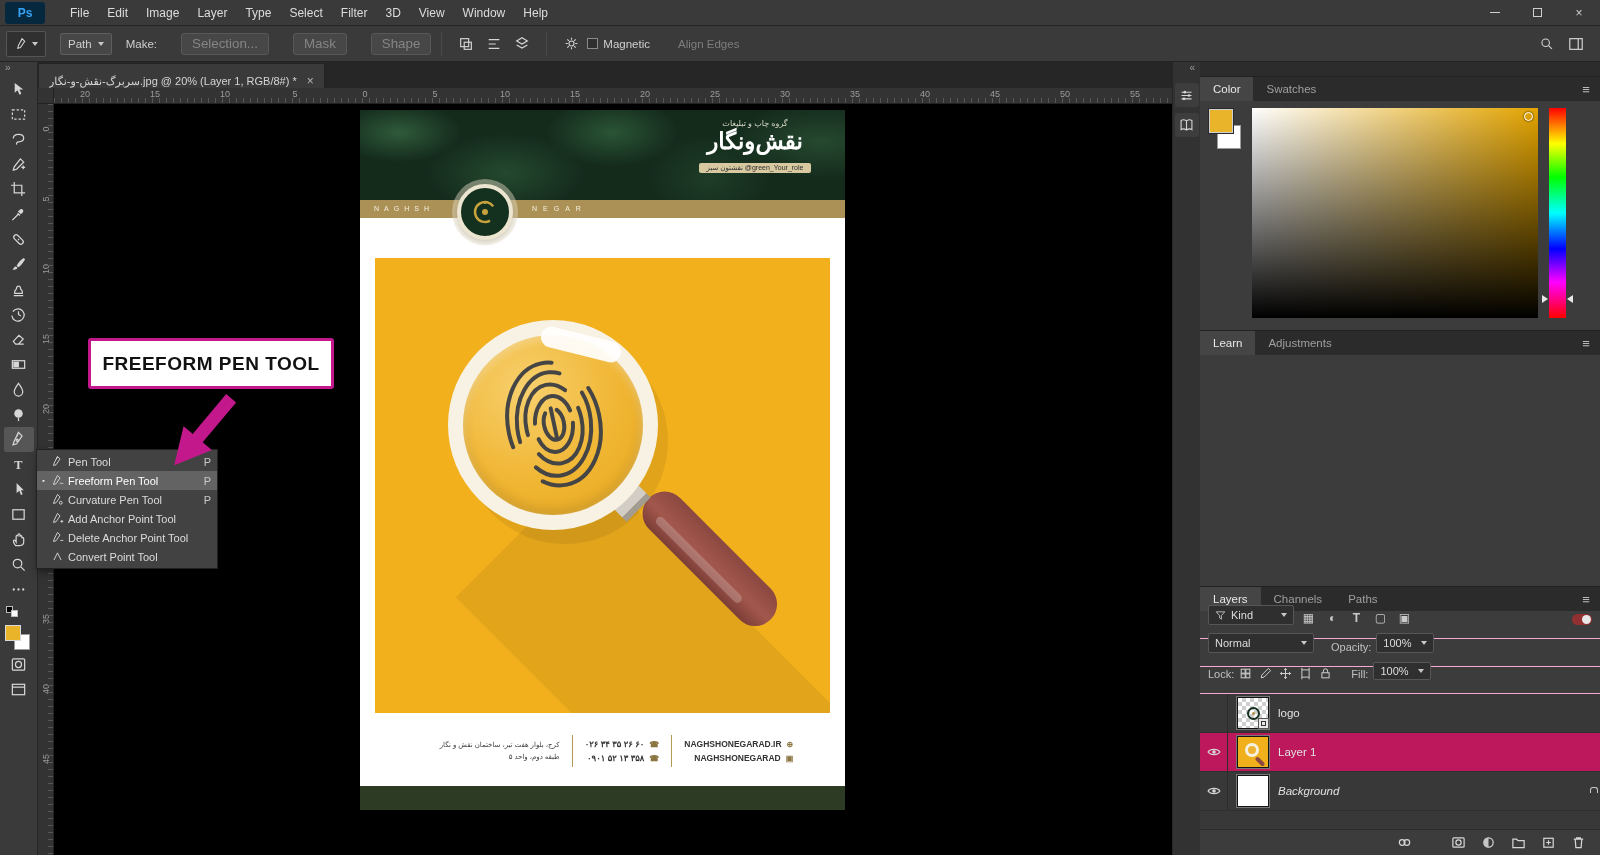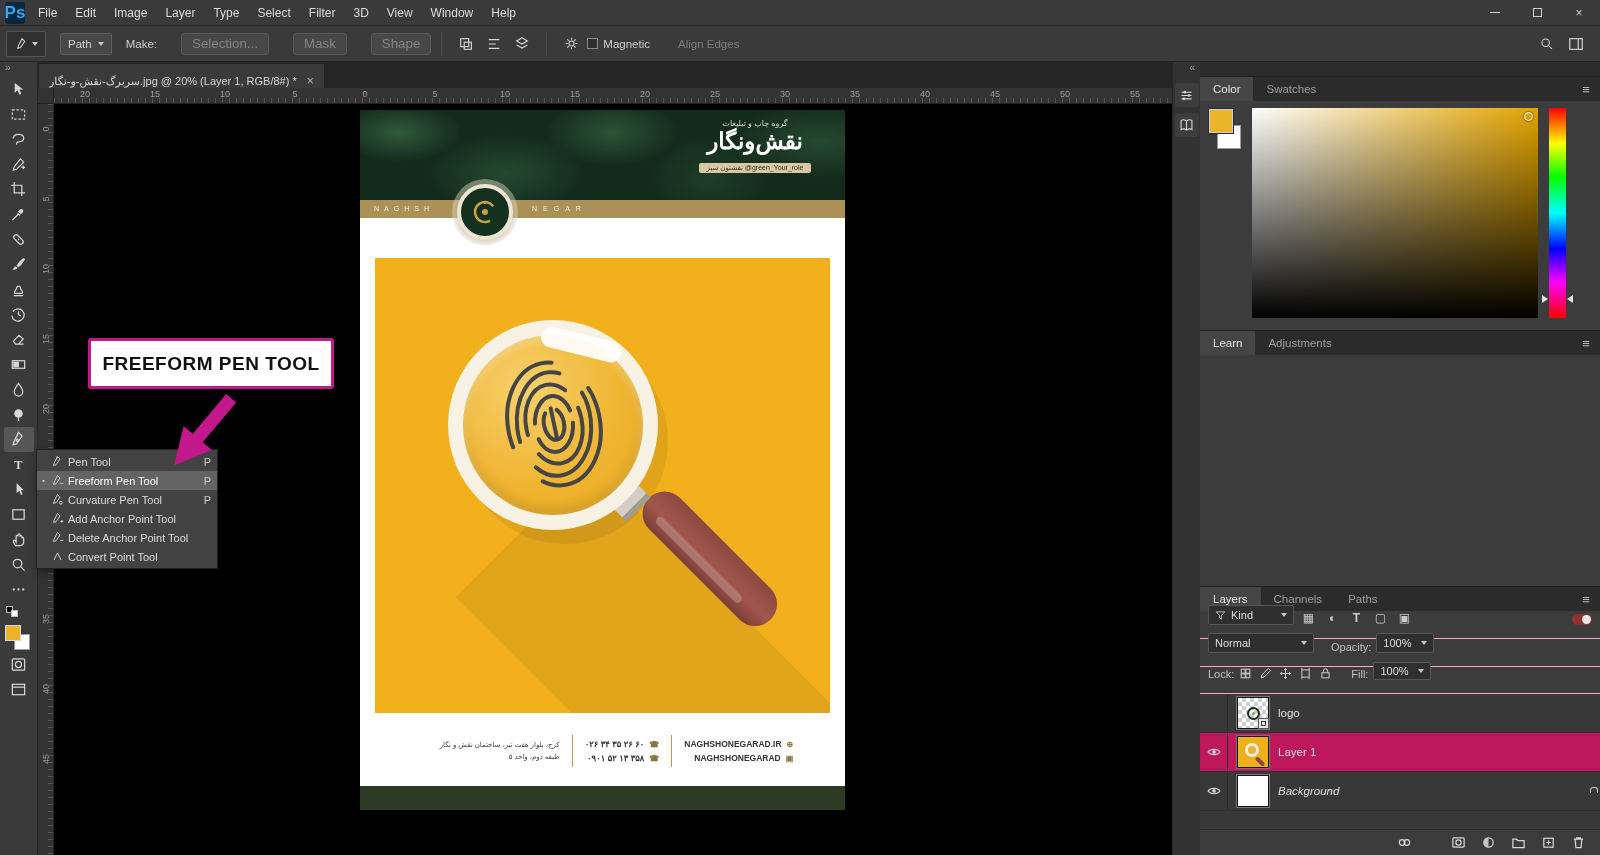--- a/index.html
+++ b/index.html
@@ -4,22 +4,22 @@
 <style>
   * { box-sizing: border-box; margin: 0; padding: 0; }
   html,body { width:1600px; height:855px; overflow:hidden; background:#1f1f1f;
               font-family:"Liberation Sans", sans-serif; -webkit-font-smoothing:antialiased; }
   svg { display:block; }
   .ic { stroke:#d6d6d6; fill:none; stroke-width:1.3; }
 
   
   .menubar { position:absolute; left:0; top:0; width:1600px; height:26px; background:#3a3a3a;
              border-bottom:1px solid #262626; display:flex; align-items:center; z-index:20; }
-  .pslogo { width:20px; height:22px; margin:0 4px 0 5px; background:#06283f; color:#35a4f4;
-            font-size:17px; font-weight:bold; display:flex; align-items:center; justify-content:center;
+  .pslogo { width:40px; height:22px; margin:0 16px 0 5px; background:#06283f; color:#35a4f4;
+            font-size:12px; font-weight:bold; display:flex; align-items:center; justify-content:center;
             border-radius:3px; }
   .menu-item { padding:0 9px; font-size:12px; color:#dcdcdc; line-height:26px; cursor:default; }
   .win-controls { margin-left:auto; display:flex; height:26px; }
   .wc { width:42px; display:flex; align-items:center; justify-content:center; color:#cfcfcf; font-size:12px; }
   .wc-min-bar { width:10px; height:1px; background:#cfcfcf; }
   .wc-max-box { width:9px; height:9px; border:1px solid #cfcfcf; }
 
   
   .optionsbar { position:absolute; left:0; top:26px; width:1600px; height:36px; background:#3a3a3a;
                 border-bottom:1px solid #242424; display:flex; align-items:center; font-size:11.5px;

